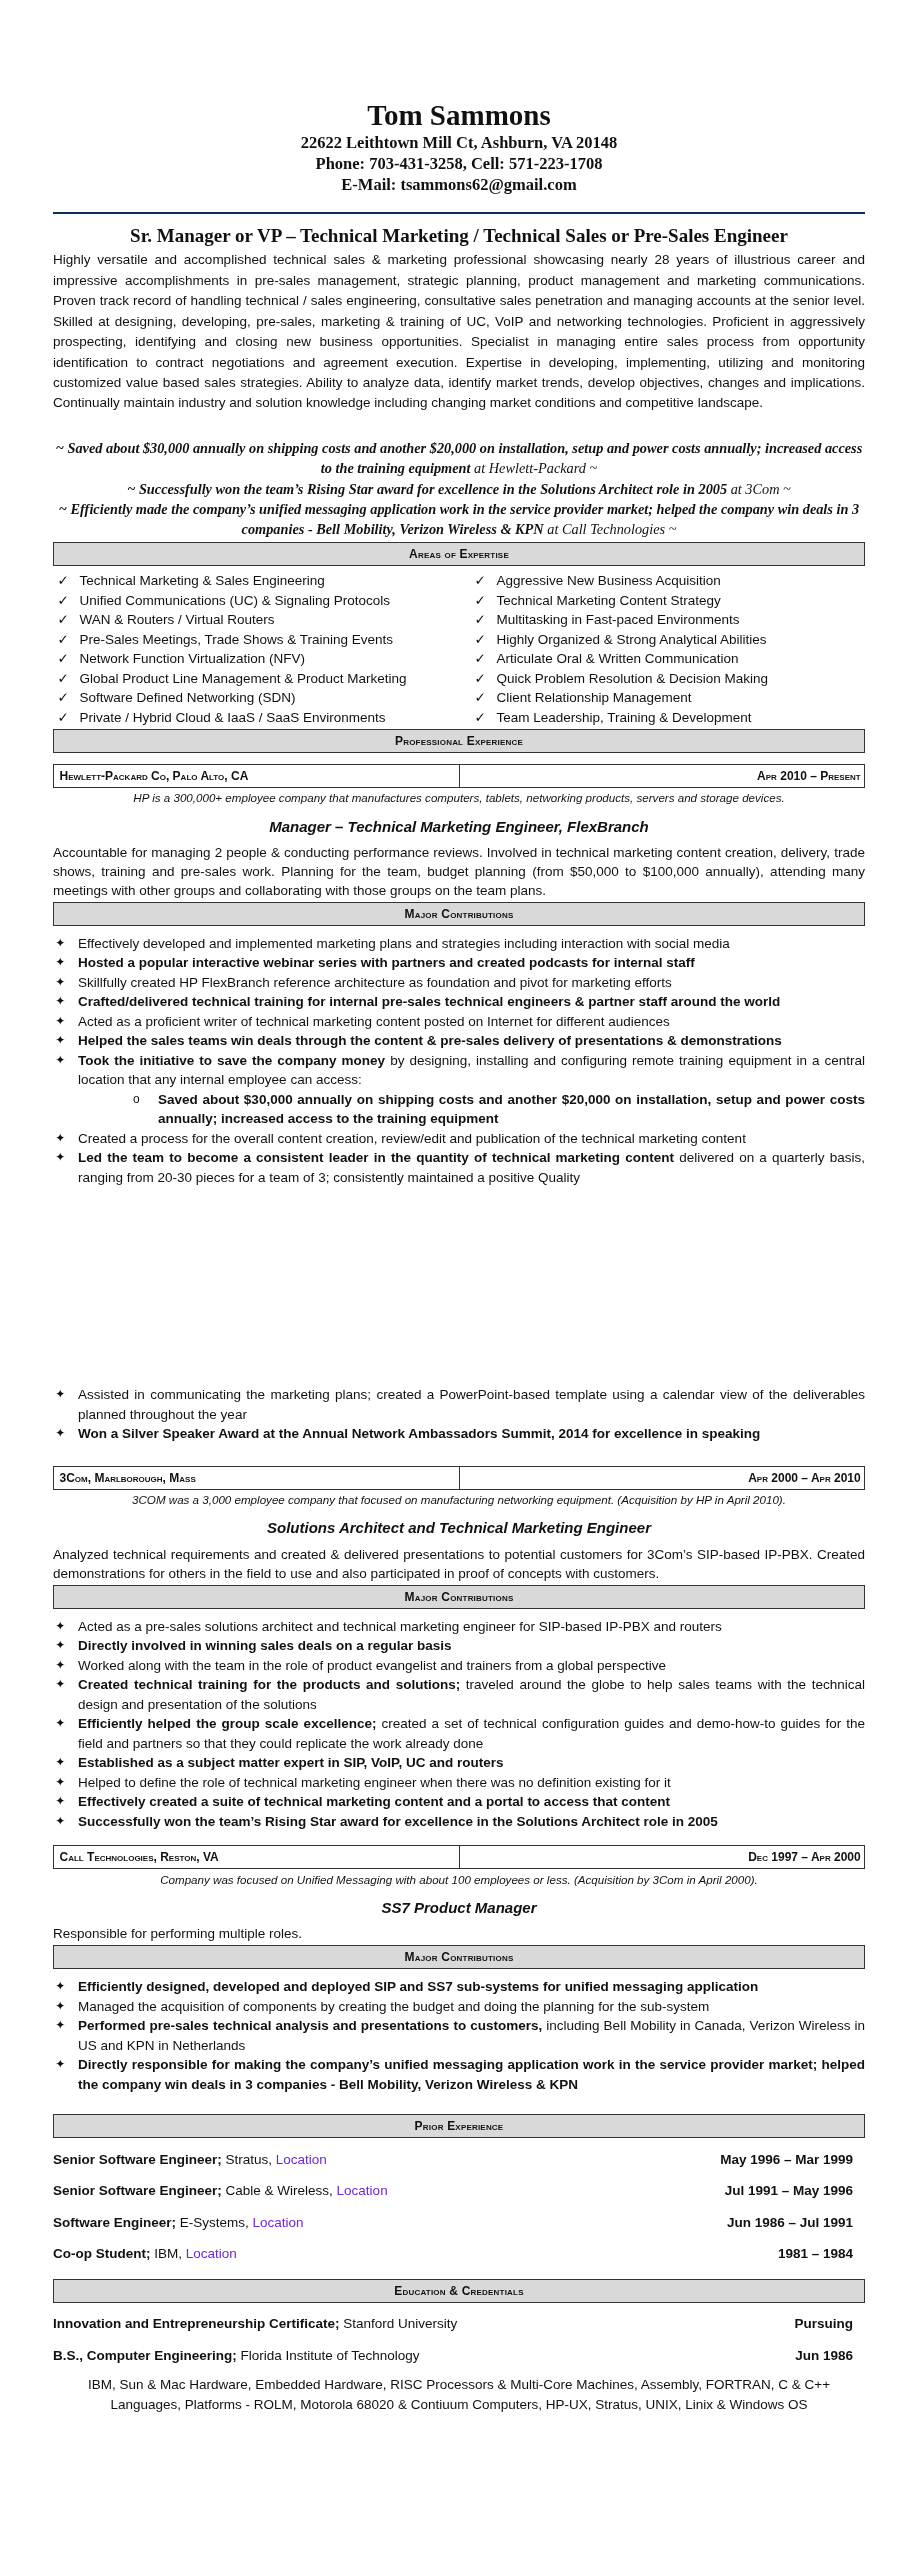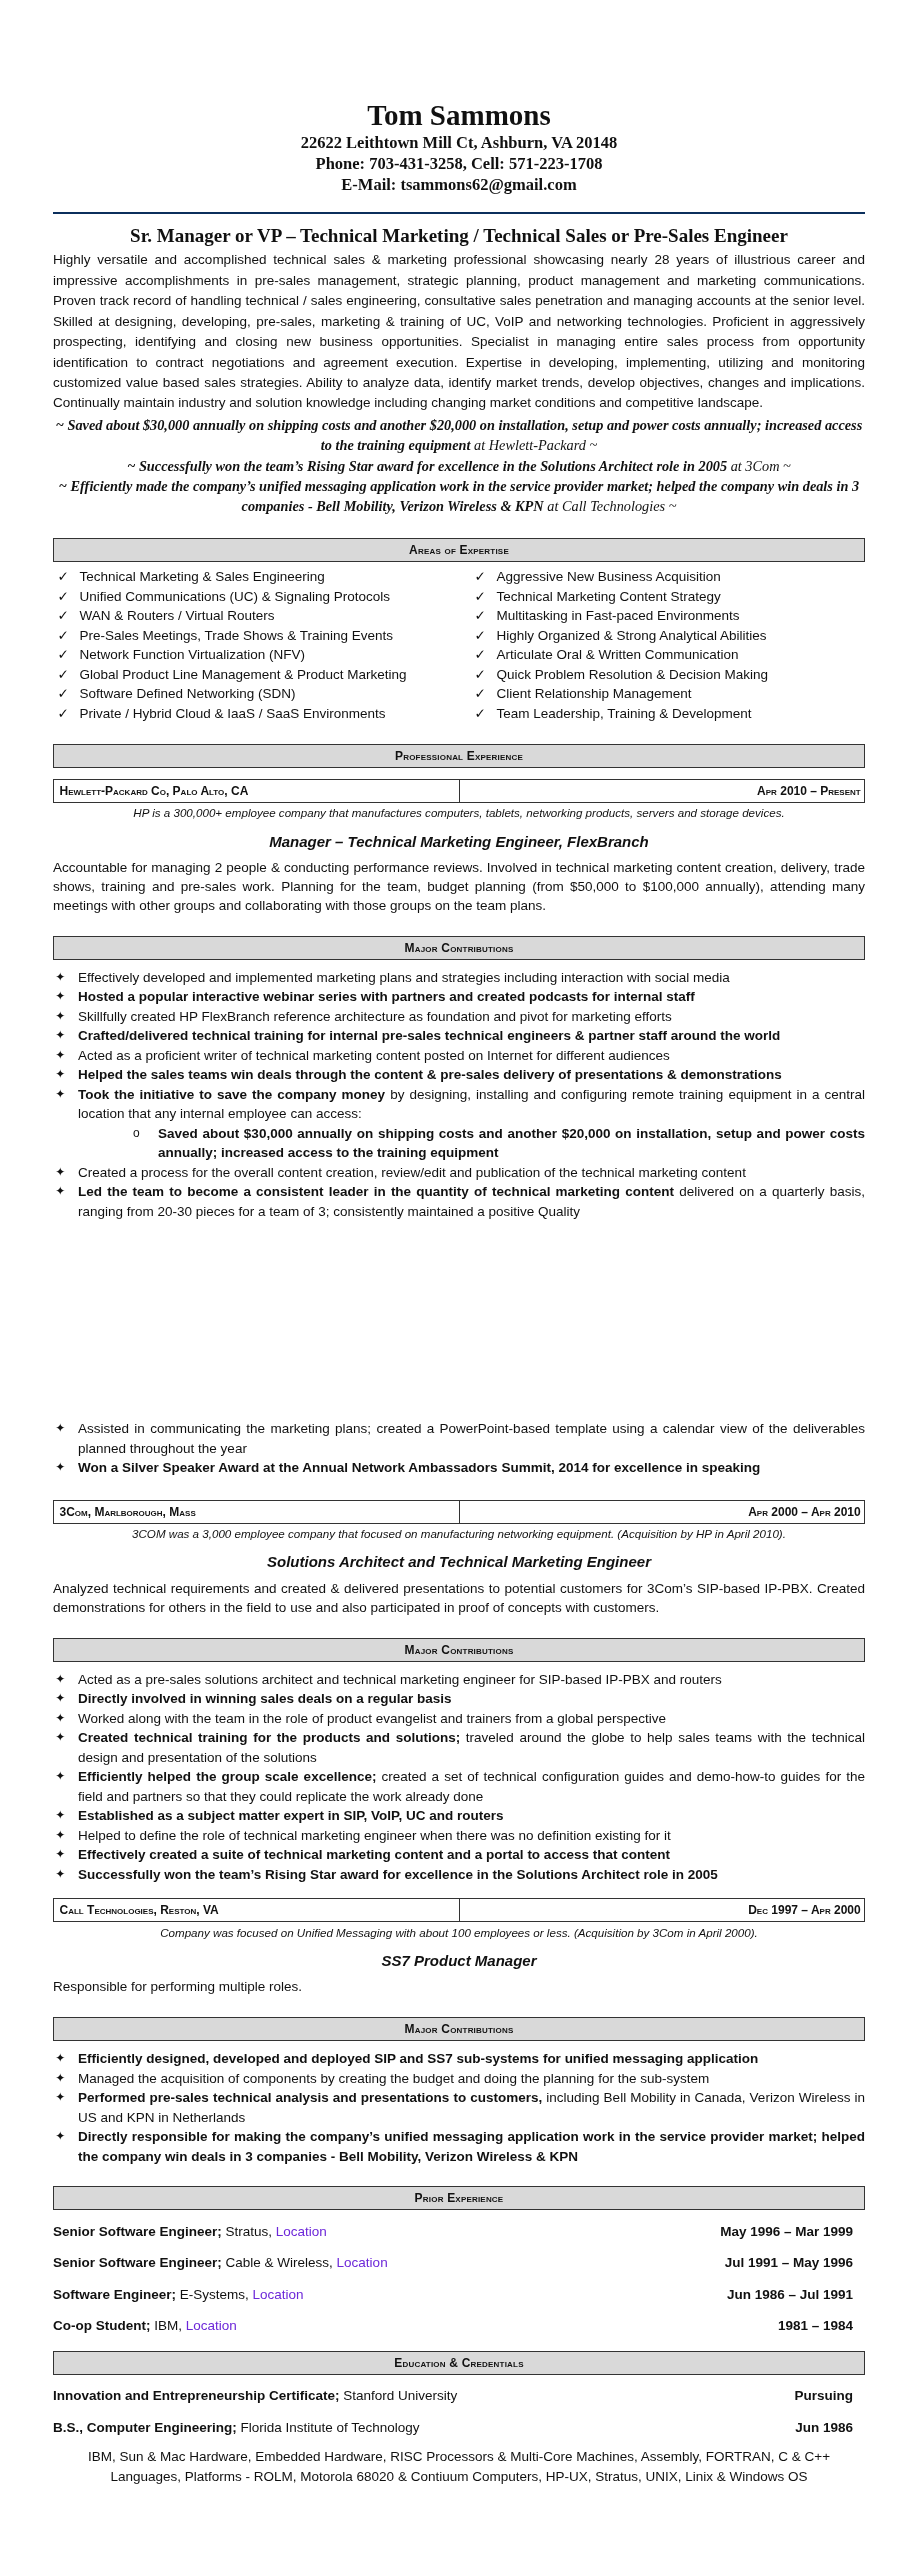--- a/index.html
+++ b/index.html
@@ -4,24 +4,24 @@
 <style>
   html, body { margin: 0; padding: 0; background: #ffffff; }
   body { width: 910px; height: 2576px; position: relative; color: #111; font-family: "Liberation Sans", sans-serif; }
   .page { position: absolute; left: 53px; top: 16px; width: 812px; }
   .serif { font-family: "Liberation Serif", serif; }
   .name { text-align: center; font-weight: bold; font-size: 29px; margin-top: 83px; line-height: 33px; }
   .contact { text-align: center; font-weight: bold; font-size: 16.5px; line-height: 21px; }
   .rule { height: 2.8px; background: #0b2f5c; margin-top: 16.5px; }
   .target { text-align: center; font-weight: bold; font-size: 19px; margin-top: 10px; line-height: 24px; }
   .summary { font-size: 13.5px; line-height: 20.4px; text-align: justify; margin-top: 2.2px; }
-  .highlights { text-align: center; font-size: 14.3px; line-height: 20.4px; margin-top: 1px; font-style: italic; }
+  .highlights { text-align: center; font-size: 14.3px; line-height: 20.4px; margin-top: 24px; font-style: italic; }
   .highlights b { font-weight: bold; }
   .highlights .at { font-weight: normal; }
-  .banner { background: #d9d9d9; border: 0.8px solid #333; border-bottom: 1.7px solid #333; text-align: center; font-weight: bold; font-size: 12px; line-height: 22px; font-variant: small-caps; letter-spacing: 0.2px; margin-top: 21px; }
+  .banner { background: #d9d9d9; border: 0.8px solid #333; border-bottom: 1.7px solid #333; text-align: center; font-weight: bold; font-size: 12px; line-height: 22px; font-variant: small-caps; letter-spacing: 0.2px; margin-top: 2px; }
   .exp-grid { display: grid; grid-template-columns: 1fr 1fr; column-gap: 22px; margin-top: 5.5px; }
   .exp-item { font-size: 13.5px; line-height: 19.5px; display: flex; }
   .exp-item .chk { width: 22px; flex: none; padding-left: 4.4px; }
   .company { display: grid; grid-template-columns: 1fr 1fr; border: 0.8px solid #333; border-top: 1.7px solid #333; border-bottom: 1.7px solid #333; margin-top: 14.3px; }
   .company div { font-weight: bold; font-size: 12px; line-height: 22px; font-variant: small-caps; padding: 0 3.3px 0 5.5px; }
   .company div + div { text-align: right; border-left: 0.8px solid #333; }
   .co-desc { text-align: center; font-style: italic; font-size: 11.6px; line-height: 17.6px; margin-top: 1.1px; }
   .role { text-align: center; font-style: italic; font-weight: bold; font-size: 15px; line-height: 22px; margin-top: 8.8px; }
   .role-desc { font-size: 13.5px; line-height: 19px; text-align: justify; margin-top: 5.5px; }
   ul.contrib { list-style: none; margin: 7.7px 0 0 0; padding: 0; }

